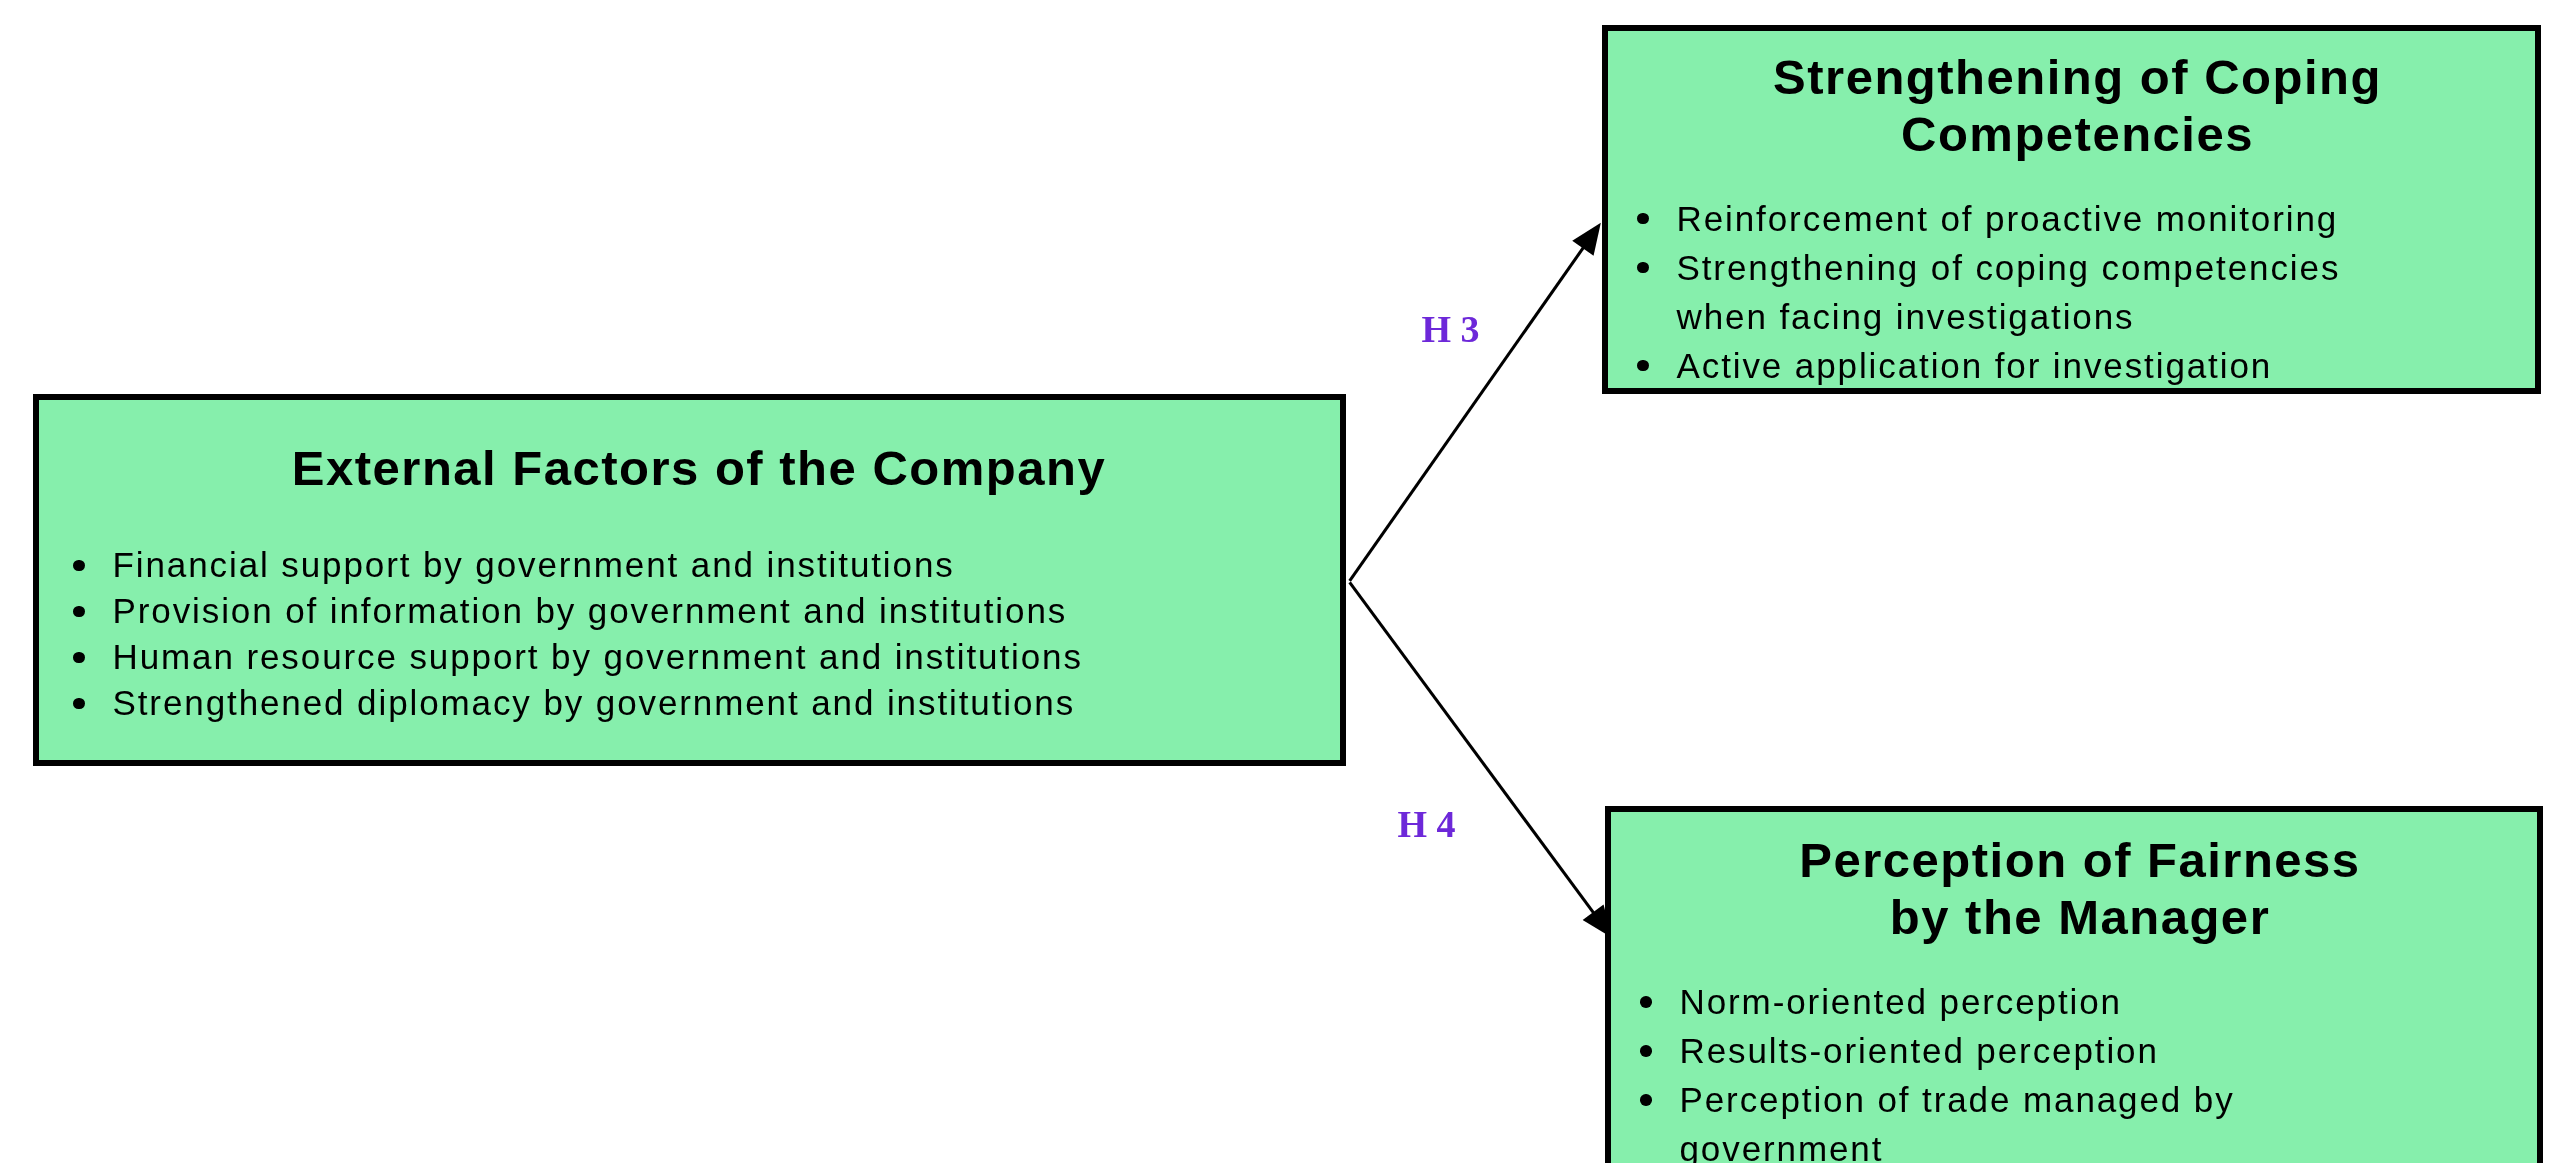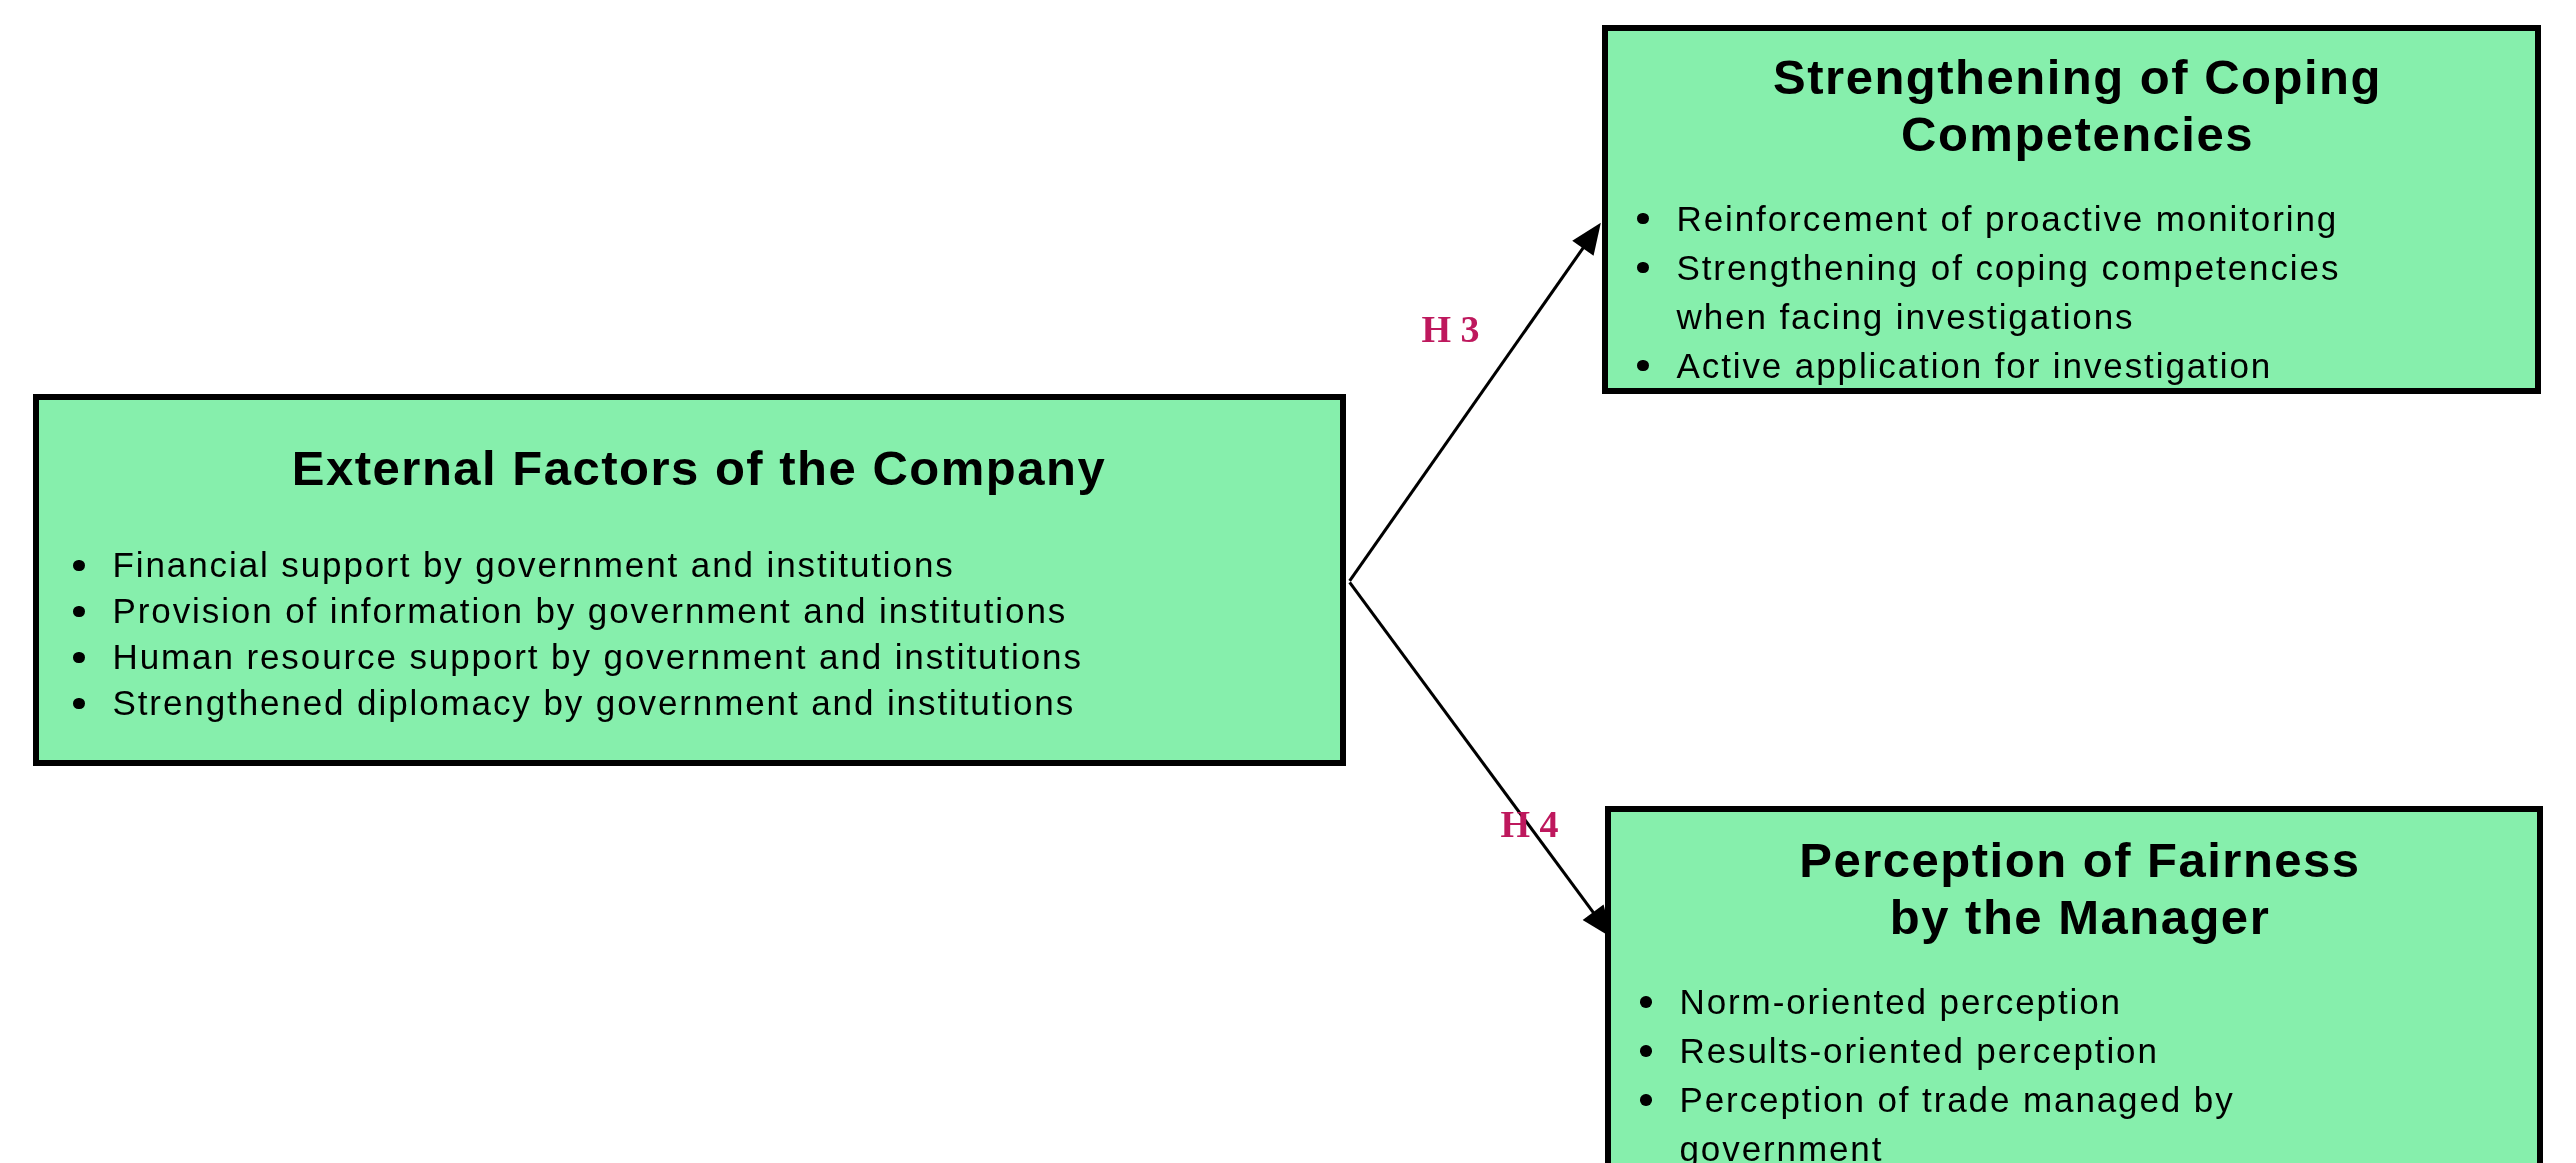--- a/index.html
+++ b/index.html
@@ -97,24 +97,24 @@
   .box-coping .bullet-dot,
   .box-fairness .bullet-dot { margin-top: 19px; }
   .hypothesis-label {
     position: absolute;
     width: 123px;
     text-align: center;
     font-family: "Liberation Serif", "DejaVu Serif", serif;
     font-weight: bold;
     font-size: 38px;
     line-height: 47px;
-    color: #be185d;
+    color: #6d28d9;
   }
   .label-h3 { left: 1389px; top: 306px; }
-  .label-h4 { left: 1468px; top: 801px; }
+  .label-h4 { left: 1365px; top: 801px; }
 </style>
 </head>
 <body>
 
 <div class="canvas">
 
   <svg class="arrow-layer" viewBox="0 0 3363 1519" xmlns="http://www.w3.org/2000/svg">
     <defs>
       <marker id="arrowhead" viewBox="0 0 12 10" refX="10" refY="5" markerWidth="42" markerHeight="34" orient="auto" markerUnits="userSpaceOnUse">
         <path d="M0,0 L12,5 L0,10 Z" fill="#000000"></path>

